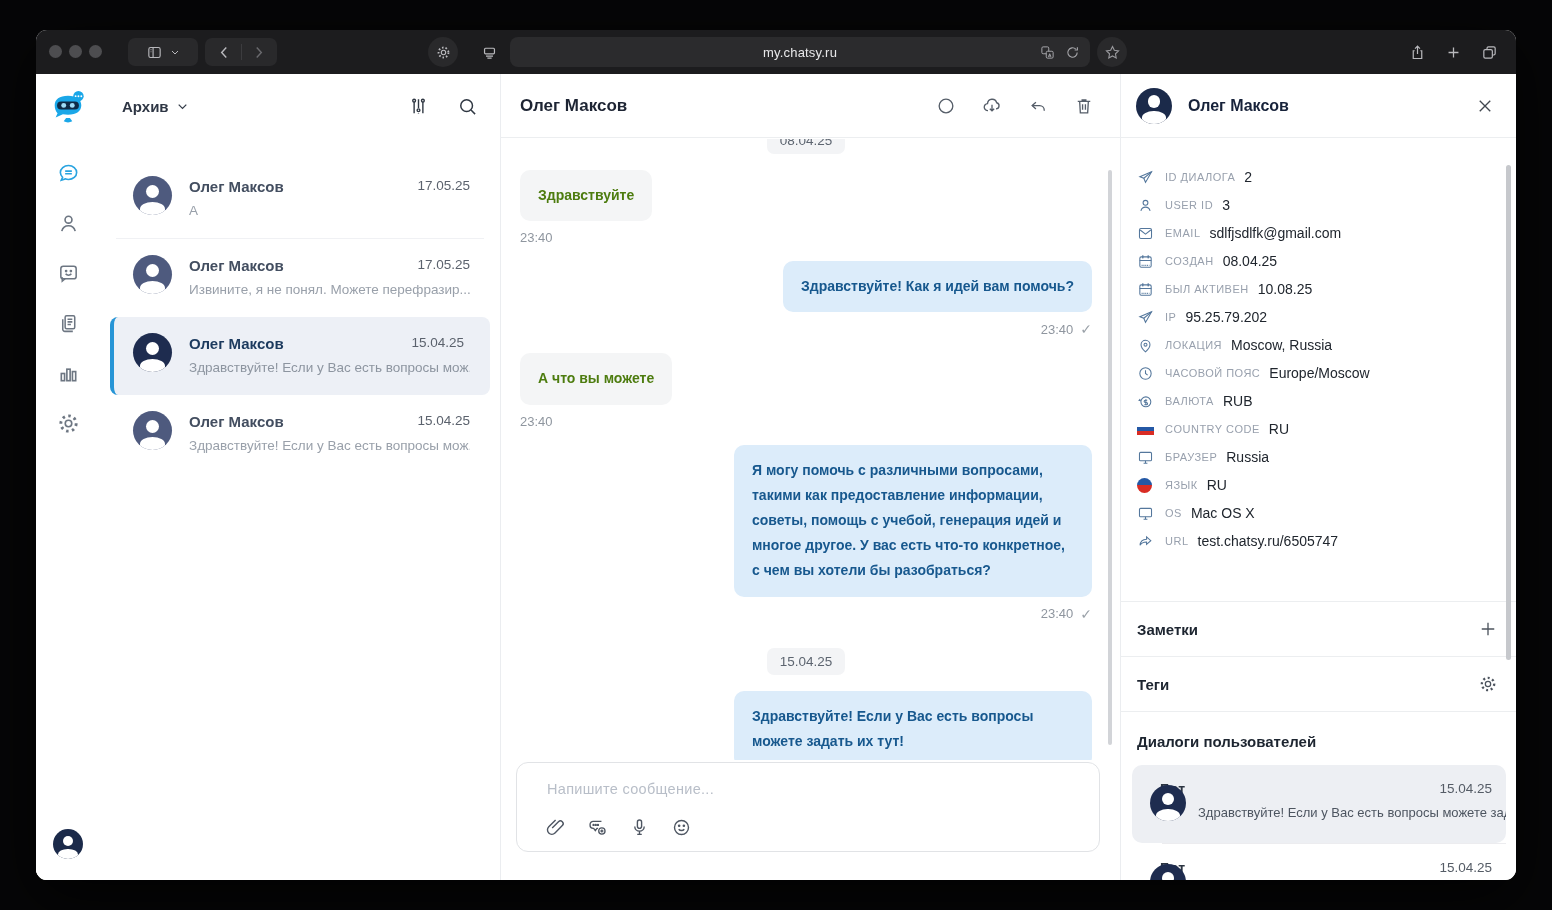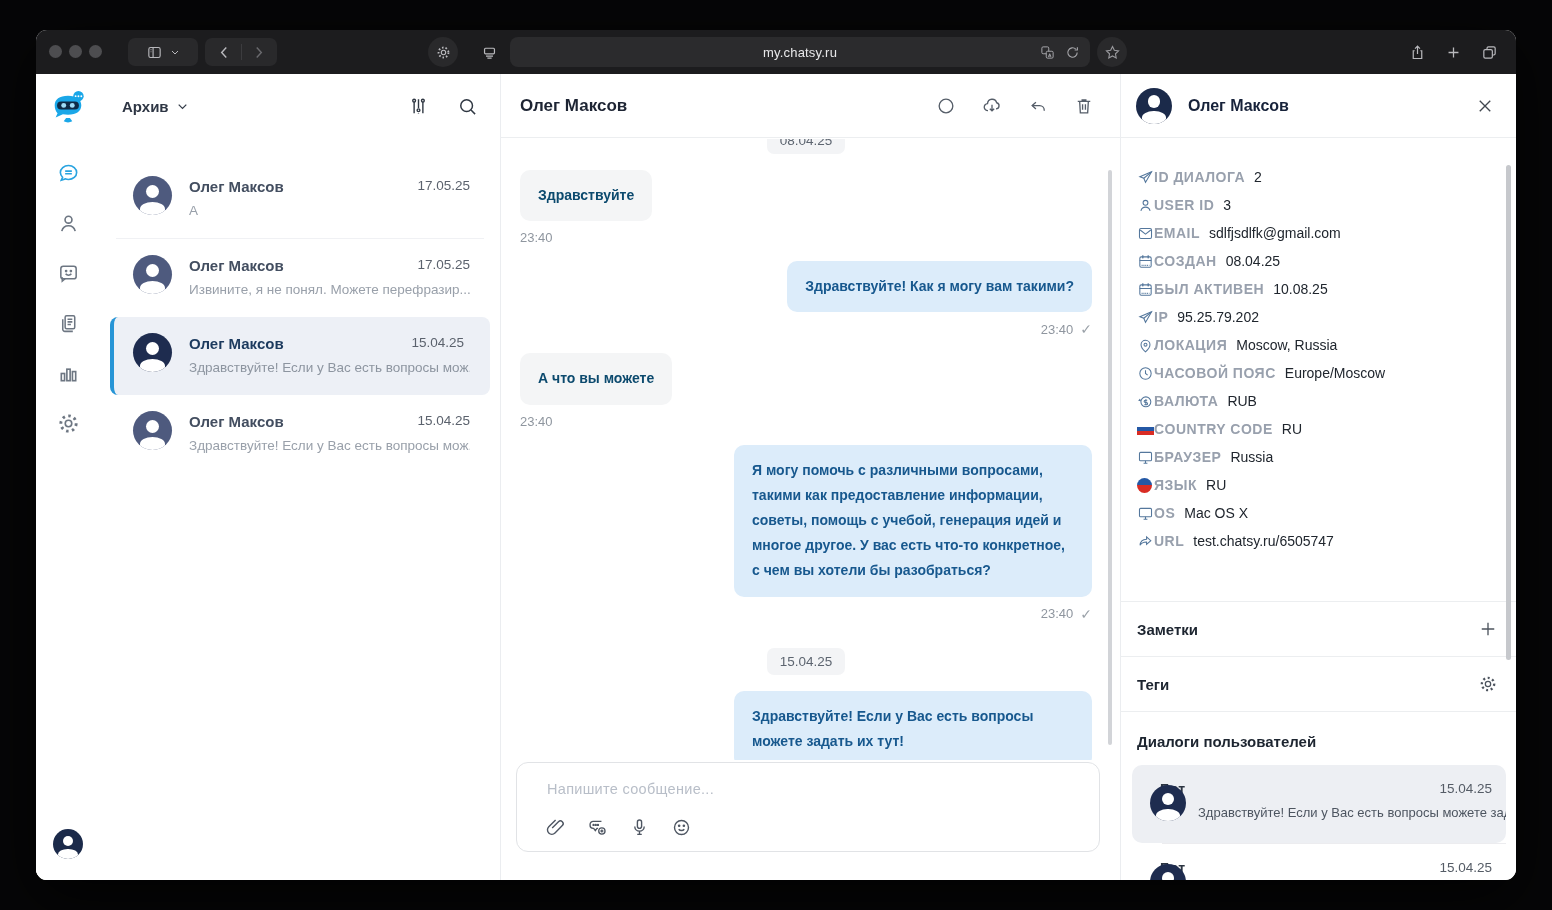--- a/index.html
+++ b/index.html
@@ -76,21 +76,21 @@
   .chat-actions svg { width:20px; height:20px; cursor:pointer; }
 
   .messages { position:absolute; left:0; top:65px; right:0; bottom:120px; padding:0 28px 0 20px; overflow:hidden; }
   .chip { width:fit-content; margin:26px auto 6px; background:#f3f4f6; border-radius:7px;
           padding:6px 13px; font-size:13.5px; color:#5d6570; }
   .chip.cut { margin-top:-12px; }
   .msg { display:flex; flex-direction:column; margin-top:16px; }
   .msg.in { align-items:flex-start; }
   .msg.out { align-items:flex-end; }
   .bubble { border-radius:10px; padding:13px 18px; font-size:14px; font-weight:700; line-height:1.8; }
-  .msg.in .bubble { background:#f4f5f6; color:#0c4a6e; }
+  .msg.in .bubble { background:#f4f5f6; color:#4d7c0f; }
   .msg.out .bubble { background:#dcecfa; color:#17588e; }
   .bubble.wide { max-width:358px; }
   .meta { margin-top:9px; font-size:13px; color:#8f969f; display:flex; align-items:center; gap:7px; }
   .meta .chk { font-size:14px; color:#9aa1a8; }
 
   .composer { position:absolute; left:16px; right:20px; bottom:28px; height:90px;
               border:1px solid #e1e3e6; border-radius:12px; background:#fff; }
   .composer input { position:absolute; left:30px; top:18px; right:20px; border:0; outline:0;
                     font-size:14.5px; color:#2e3644; font-family:inherit; letter-spacing:.3px; }
   .composer input::placeholder { color:#b8bec8; }
@@ -105,21 +105,21 @@
               display:flex; align-items:center; }
   .det-head .avatar { width:36px; height:36px; margin-left:16px; }
   .det-title { margin-left:16px; font-size:16px; font-weight:700; color:#17223a; }
   .det-close { position:absolute; right:22px; color:#41474f; width:18px; height:18px; cursor:pointer; }
   .det-close svg { width:18px; height:18px; }
 
   .det-rows { position:absolute; left:0; top:89px; right:0; }
   .drow { height:28px; display:flex; align-items:center; padding-left:17px; }
   .drow .ic { width:17px; height:17px; color:#54779c; flex:0 0 17px; display:flex; align-items:center; }
   .drow .ic svg { width:17px; height:17px; }
-  .drow .lb { font-size:14px; font-weight:700; letter-spacing:.5px; color:#98a0ad; text-transform:uppercase; }
+  .drow .lb { margin-left:11px; font-size:11px; font-weight:400; letter-spacing:.5px; color:#98a0ad; text-transform:uppercase; }
   .drow .vl { margin-left:9px; font-size:14px; color:#20262e; }
   .flag-ru { width:17px; height:11px; border:0; display:block; }
   .flag-ru div { height:33.4%; }
   .flag-round { width:15px; height:15px; border-radius:50%; overflow:hidden; }
   .flag-round div { height:50%; }
 
   .det-section { position:absolute; left:0; right:0; height:55px; border-top:1px solid #eceef0;
                  display:flex; align-items:center; }
   .det-section .st { margin-left:17px; font-size:15px; font-weight:700; color:#1d2530; }
   .det-section .act { position:absolute; right:18px; width:20px; height:20px; color:#4d545e; cursor:pointer; }
@@ -384,21 +384,21 @@
 
       <div class="messages" id="messages">
           <div class="chip cut">08.04.25</div>
           <div class="msg in">
             <div class="bubble">Здравствуйте</div>
             <div class="meta">
               <span>23:40</span>
             </div>
           </div>
           <div class="msg out">
-            <div class="bubble">Здравствуйте! Как я могу вам такими?</div>
+            <div class="bubble">Здравствуйте! Как я идей вам помочь?</div>
             <div class="meta">
               <span>23:40</span>
               <span class="chk">✓</span>
             </div>
           </div>
           <div class="msg in">
             <div class="bubble">А что вы можете</div>
             <div class="meta">
               <span>23:40</span>
             </div>

